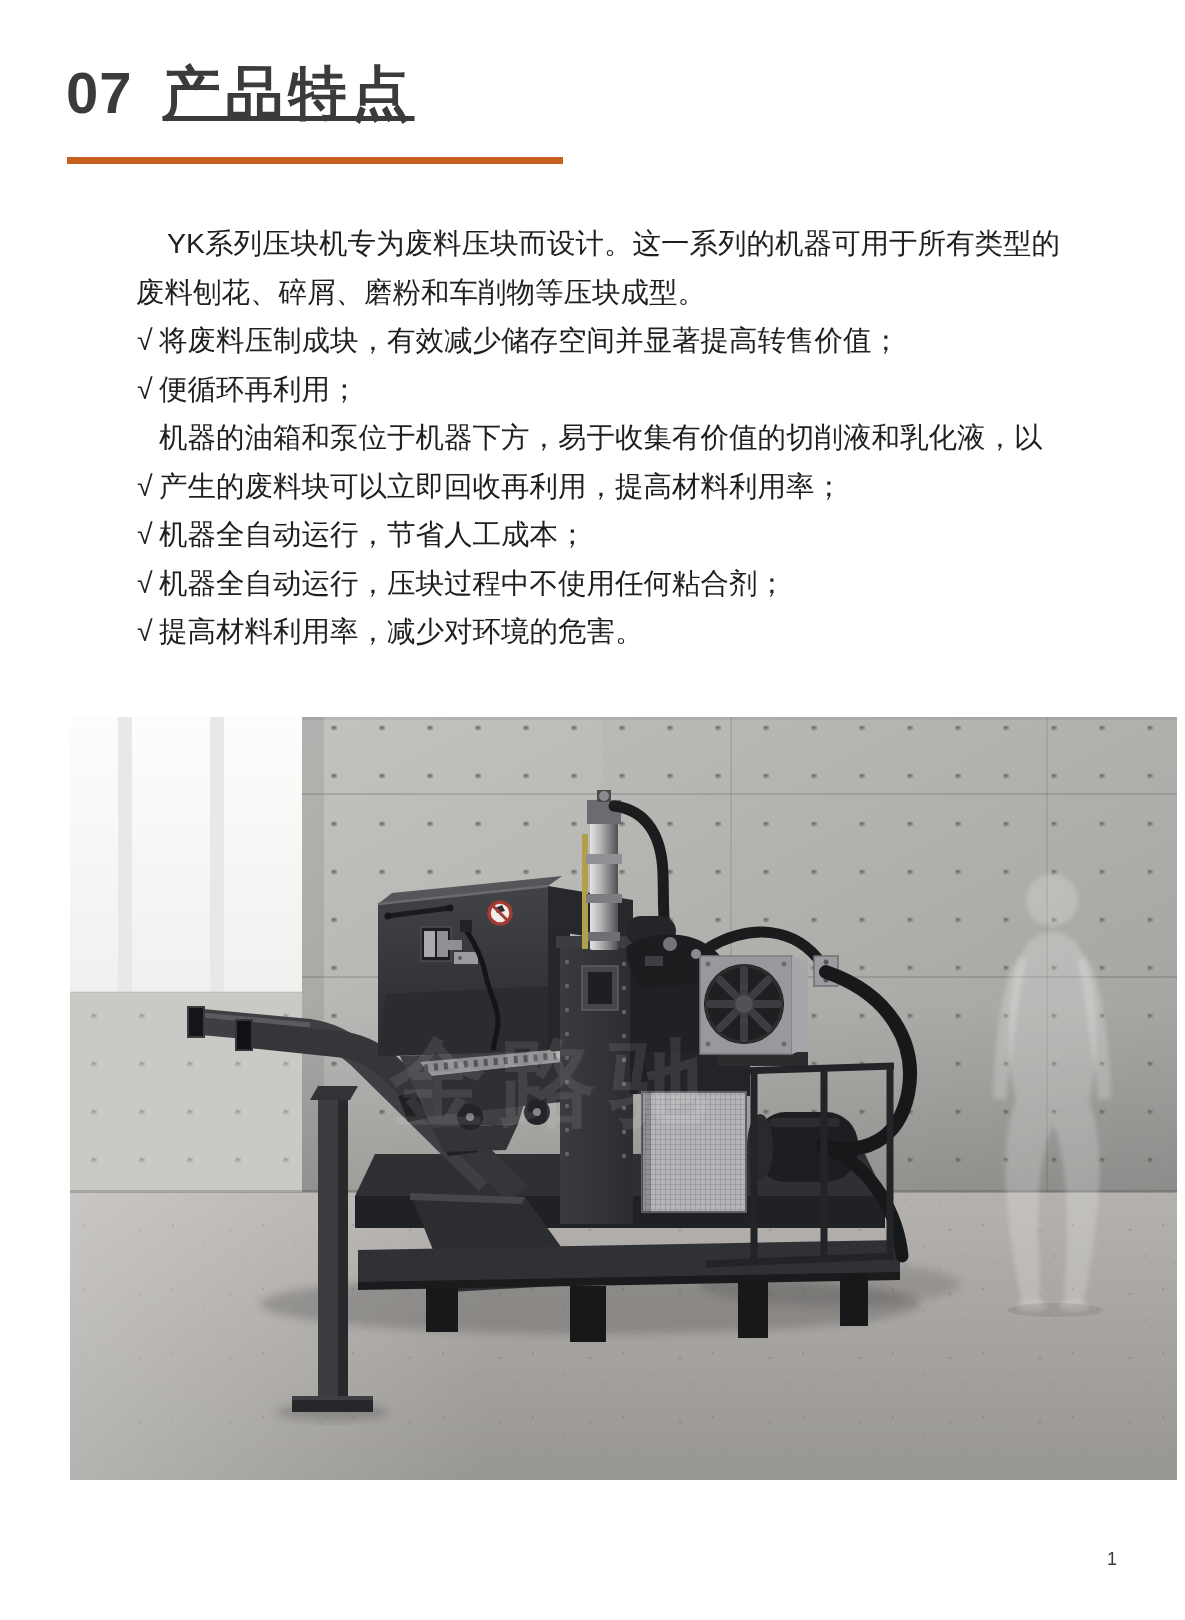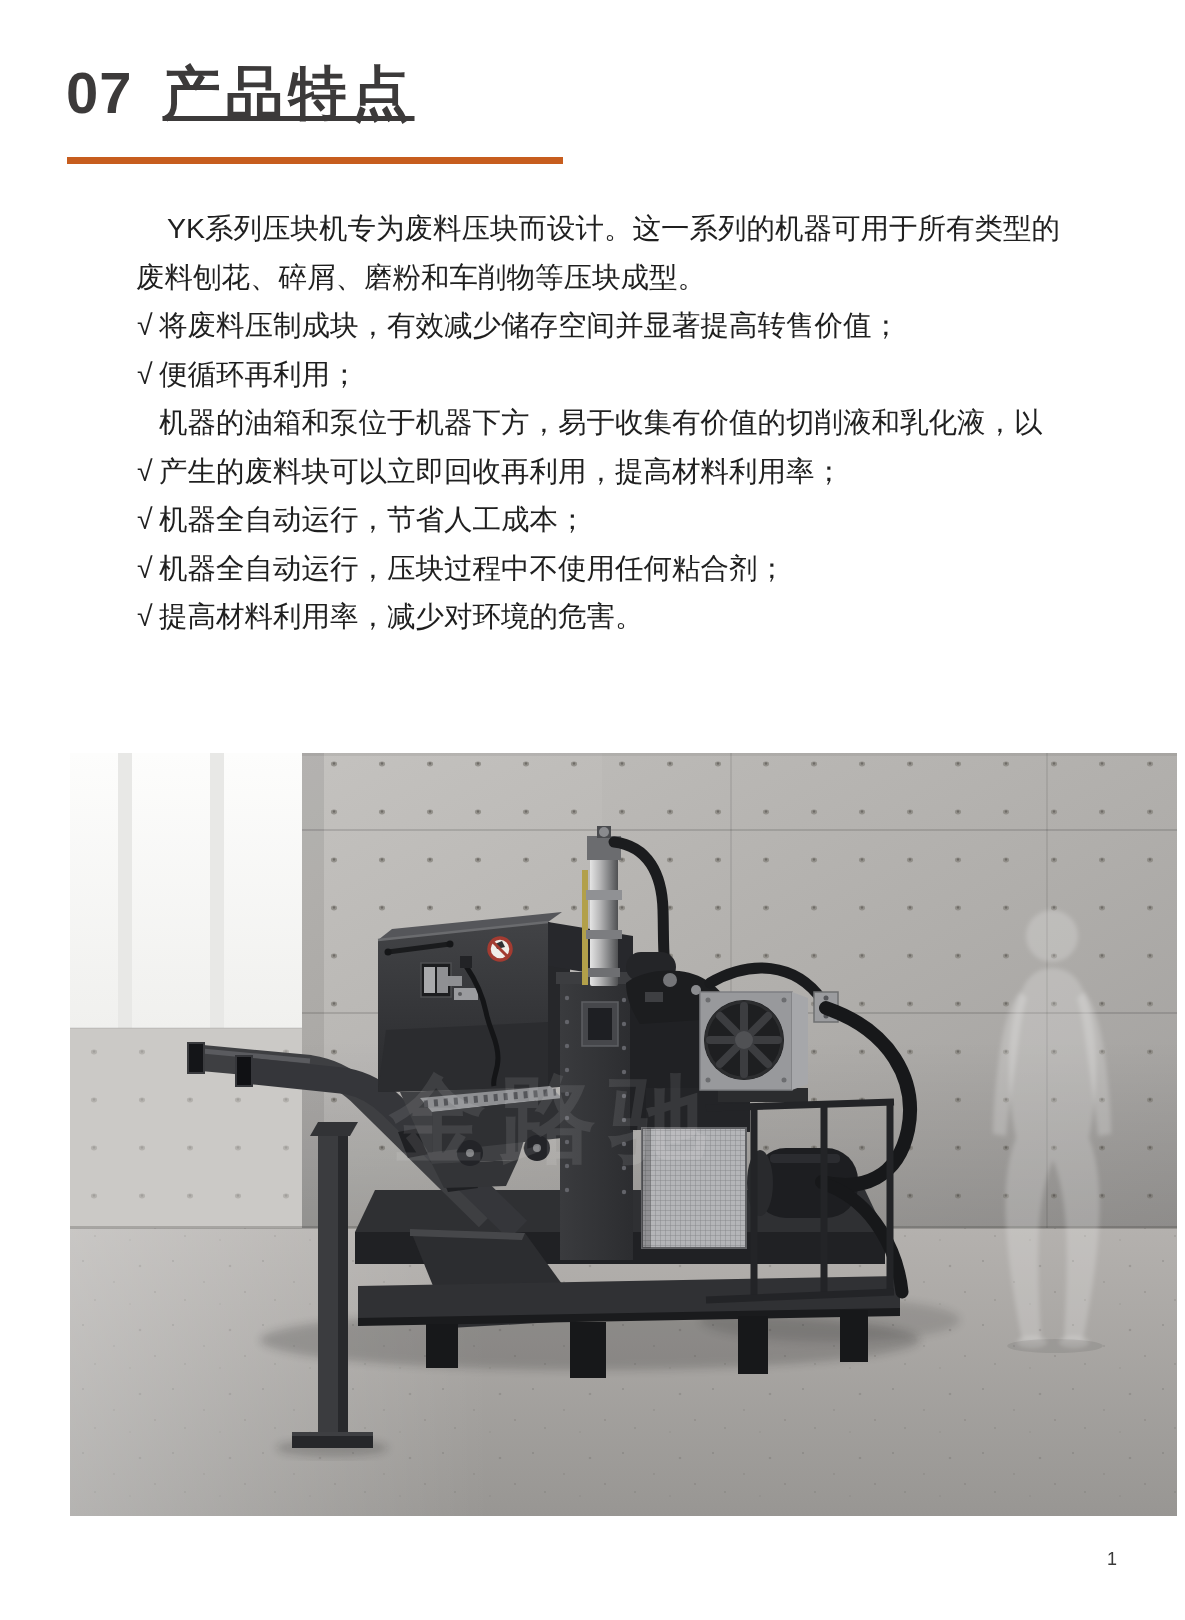--- a/index.html
+++ b/index.html
@@ -18,34 +18,34 @@
     position:absolute;left:66px;top:60px;margin:0;
     font-size:58px;font-weight:900;color:var(--heading,#3c3a3a);
     line-height:1.15;letter-spacing:1px;white-space:nowrap;
   }
   .heading .sec-title{margin-left:30px;letter-spacing:5px;text-decoration:underline;}
   .rule{
     position:absolute;left:67px;top:157px;width:496px;height:7px;
     background:var(--accent,#c75d1e);
   }
   .content{
-    position:absolute;left:136px;top:204px;width:940px;
+    position:absolute;left:136px;top:219px;width:940px;
     font-size:28.5px;line-height:48.5px;color:var(--body-text,#1f1f1f);
   }
   .content p{margin:0;}
   .ln{display:block;white-space:nowrap;}
   .indent{padding-left:31px;}
   .features{list-style:none;margin:0;padding:0;}
   .features li{position:relative;padding-left:23px;}
   .features .mark{position:absolute;left:1px;top:0;}
   .pageno{
     position:absolute;left:1092px;top:1549px;width:40px;text-align:center;
     font-size:18px;color:#3a3a3a;
   }
-  figure.photo{position:absolute;left:70px;top:740px;width:1107px;height:776px;margin:0;}
+  figure.photo{position:absolute;left:70px;top:704px;width:1107px;height:776px;margin:0;}
   figure.photo svg{display:block;}
 </style>
 </head>
 <body>
 
 <div class="page">
 
   <h1 class="heading"><span class="sec-no">07</span><span class="sec-title">产品特点</span></h1>
   <div class="rule"></div>
 

